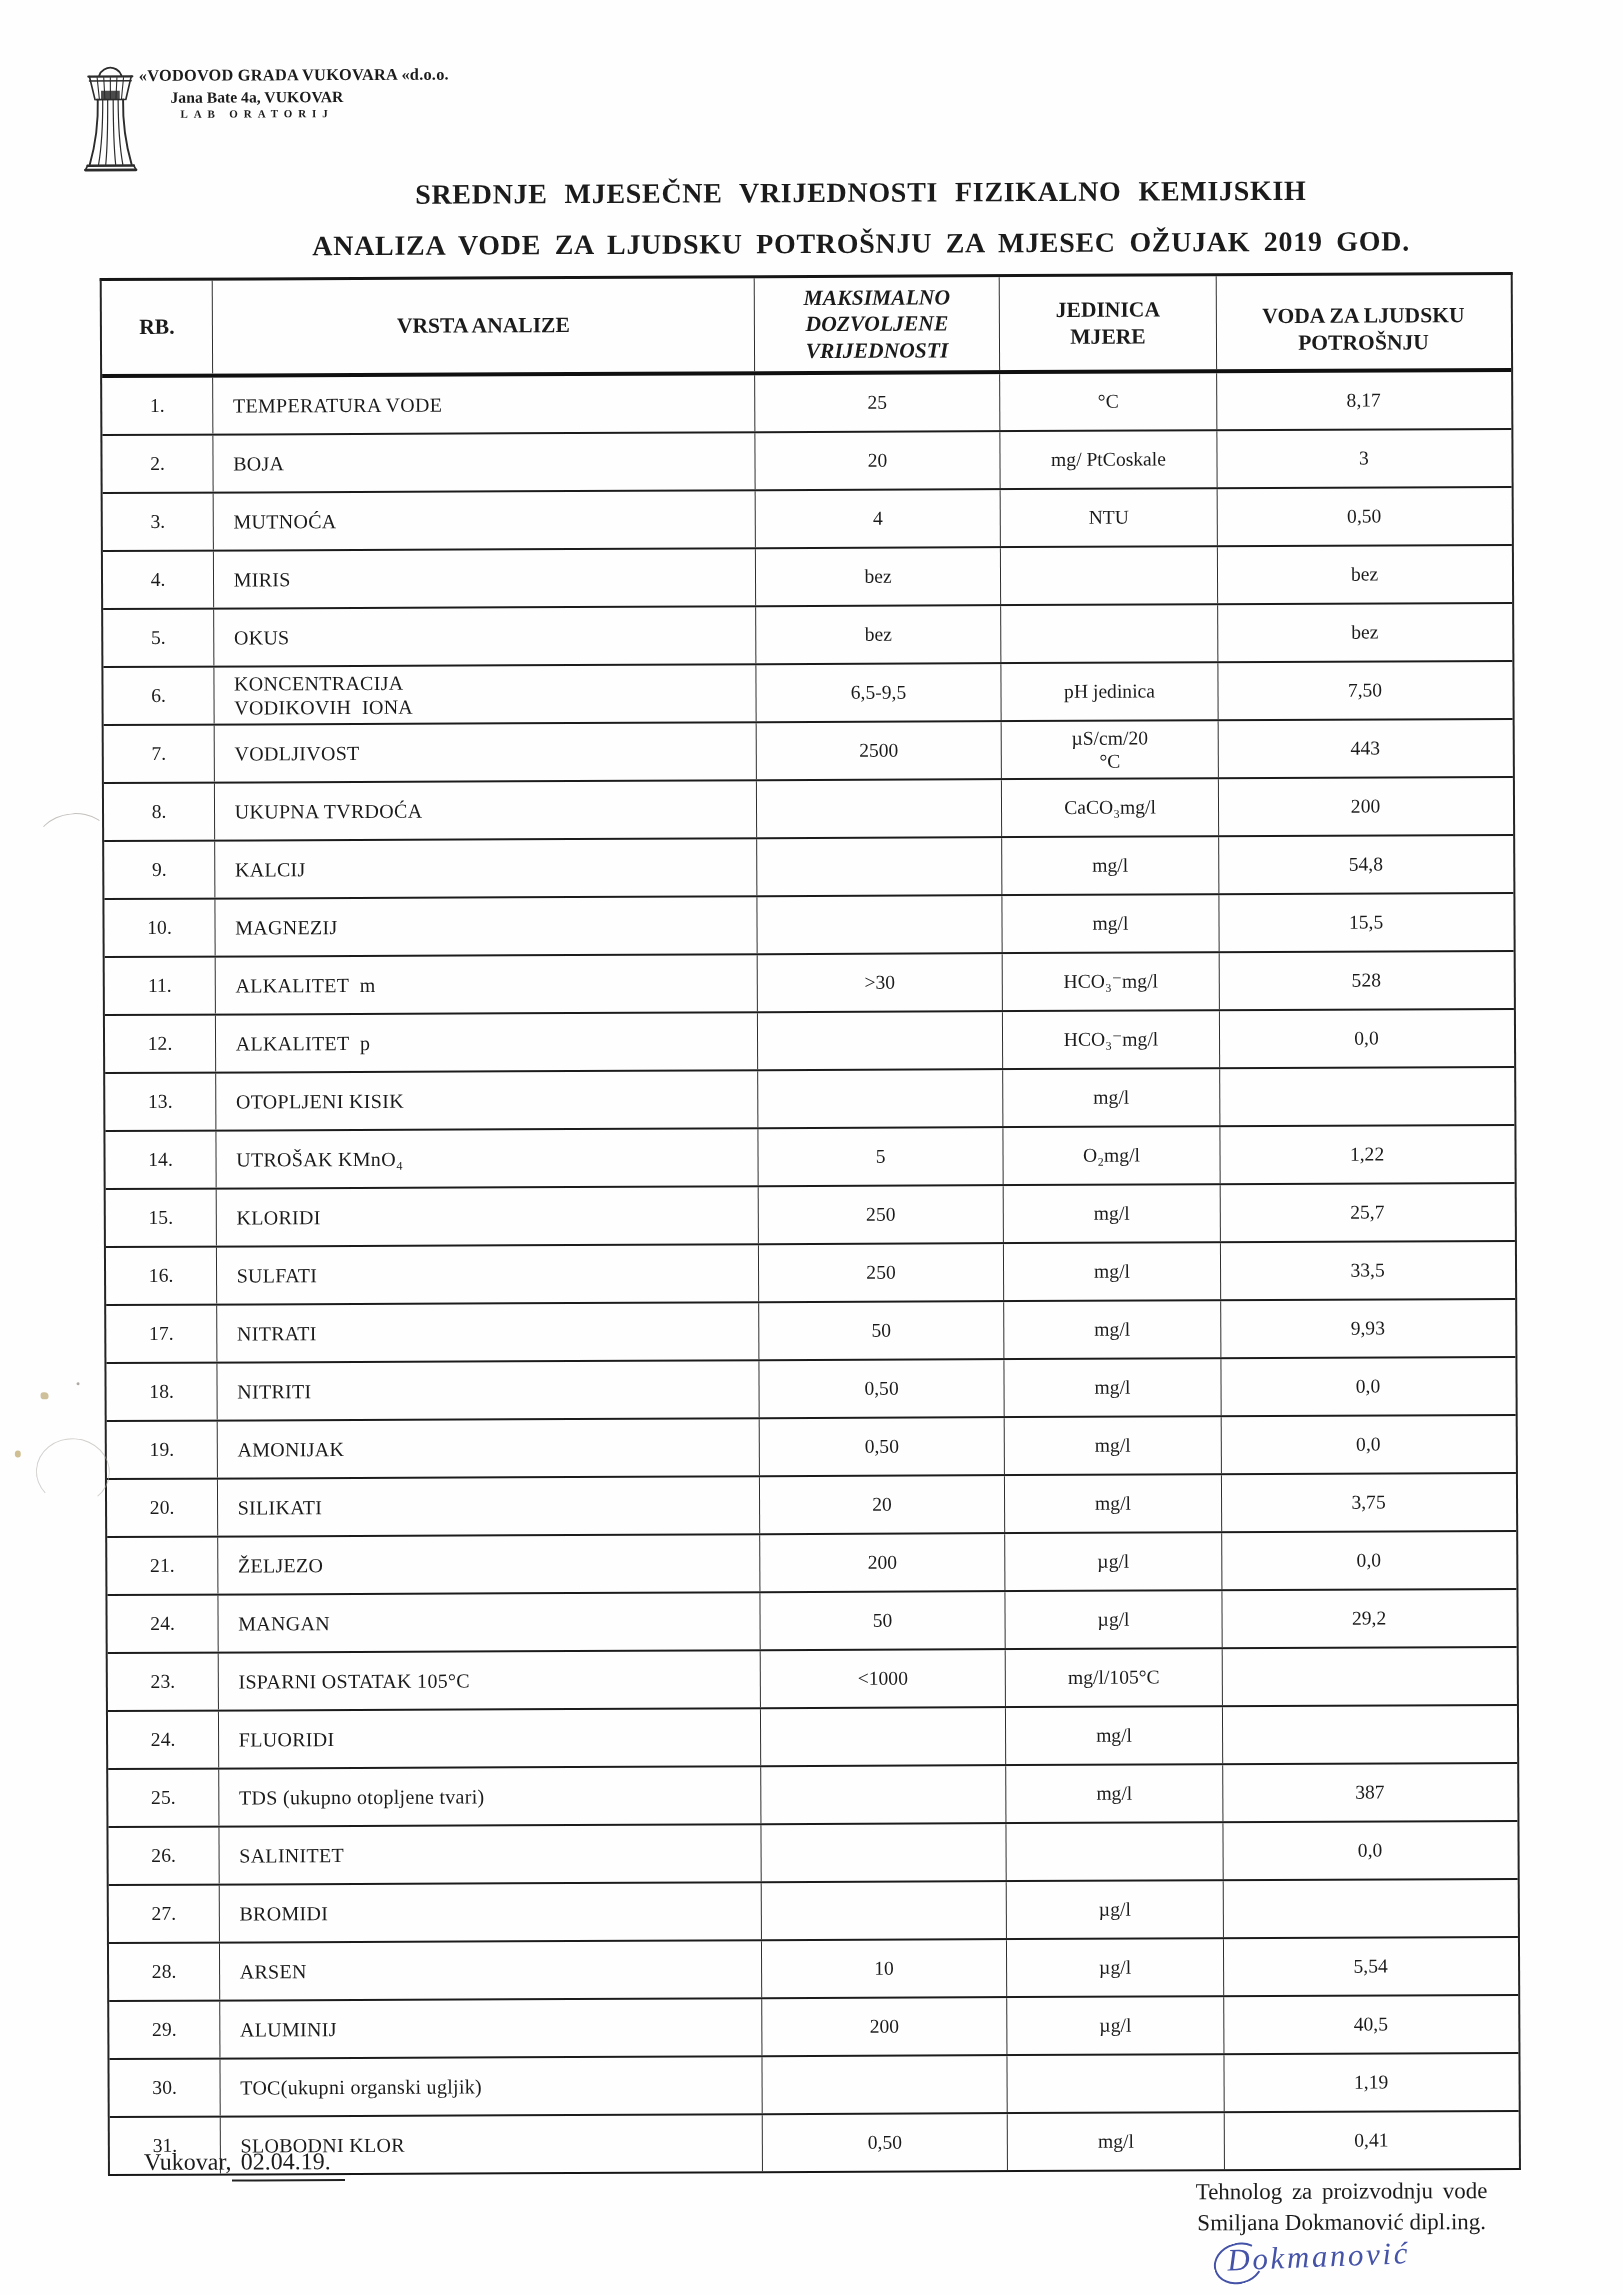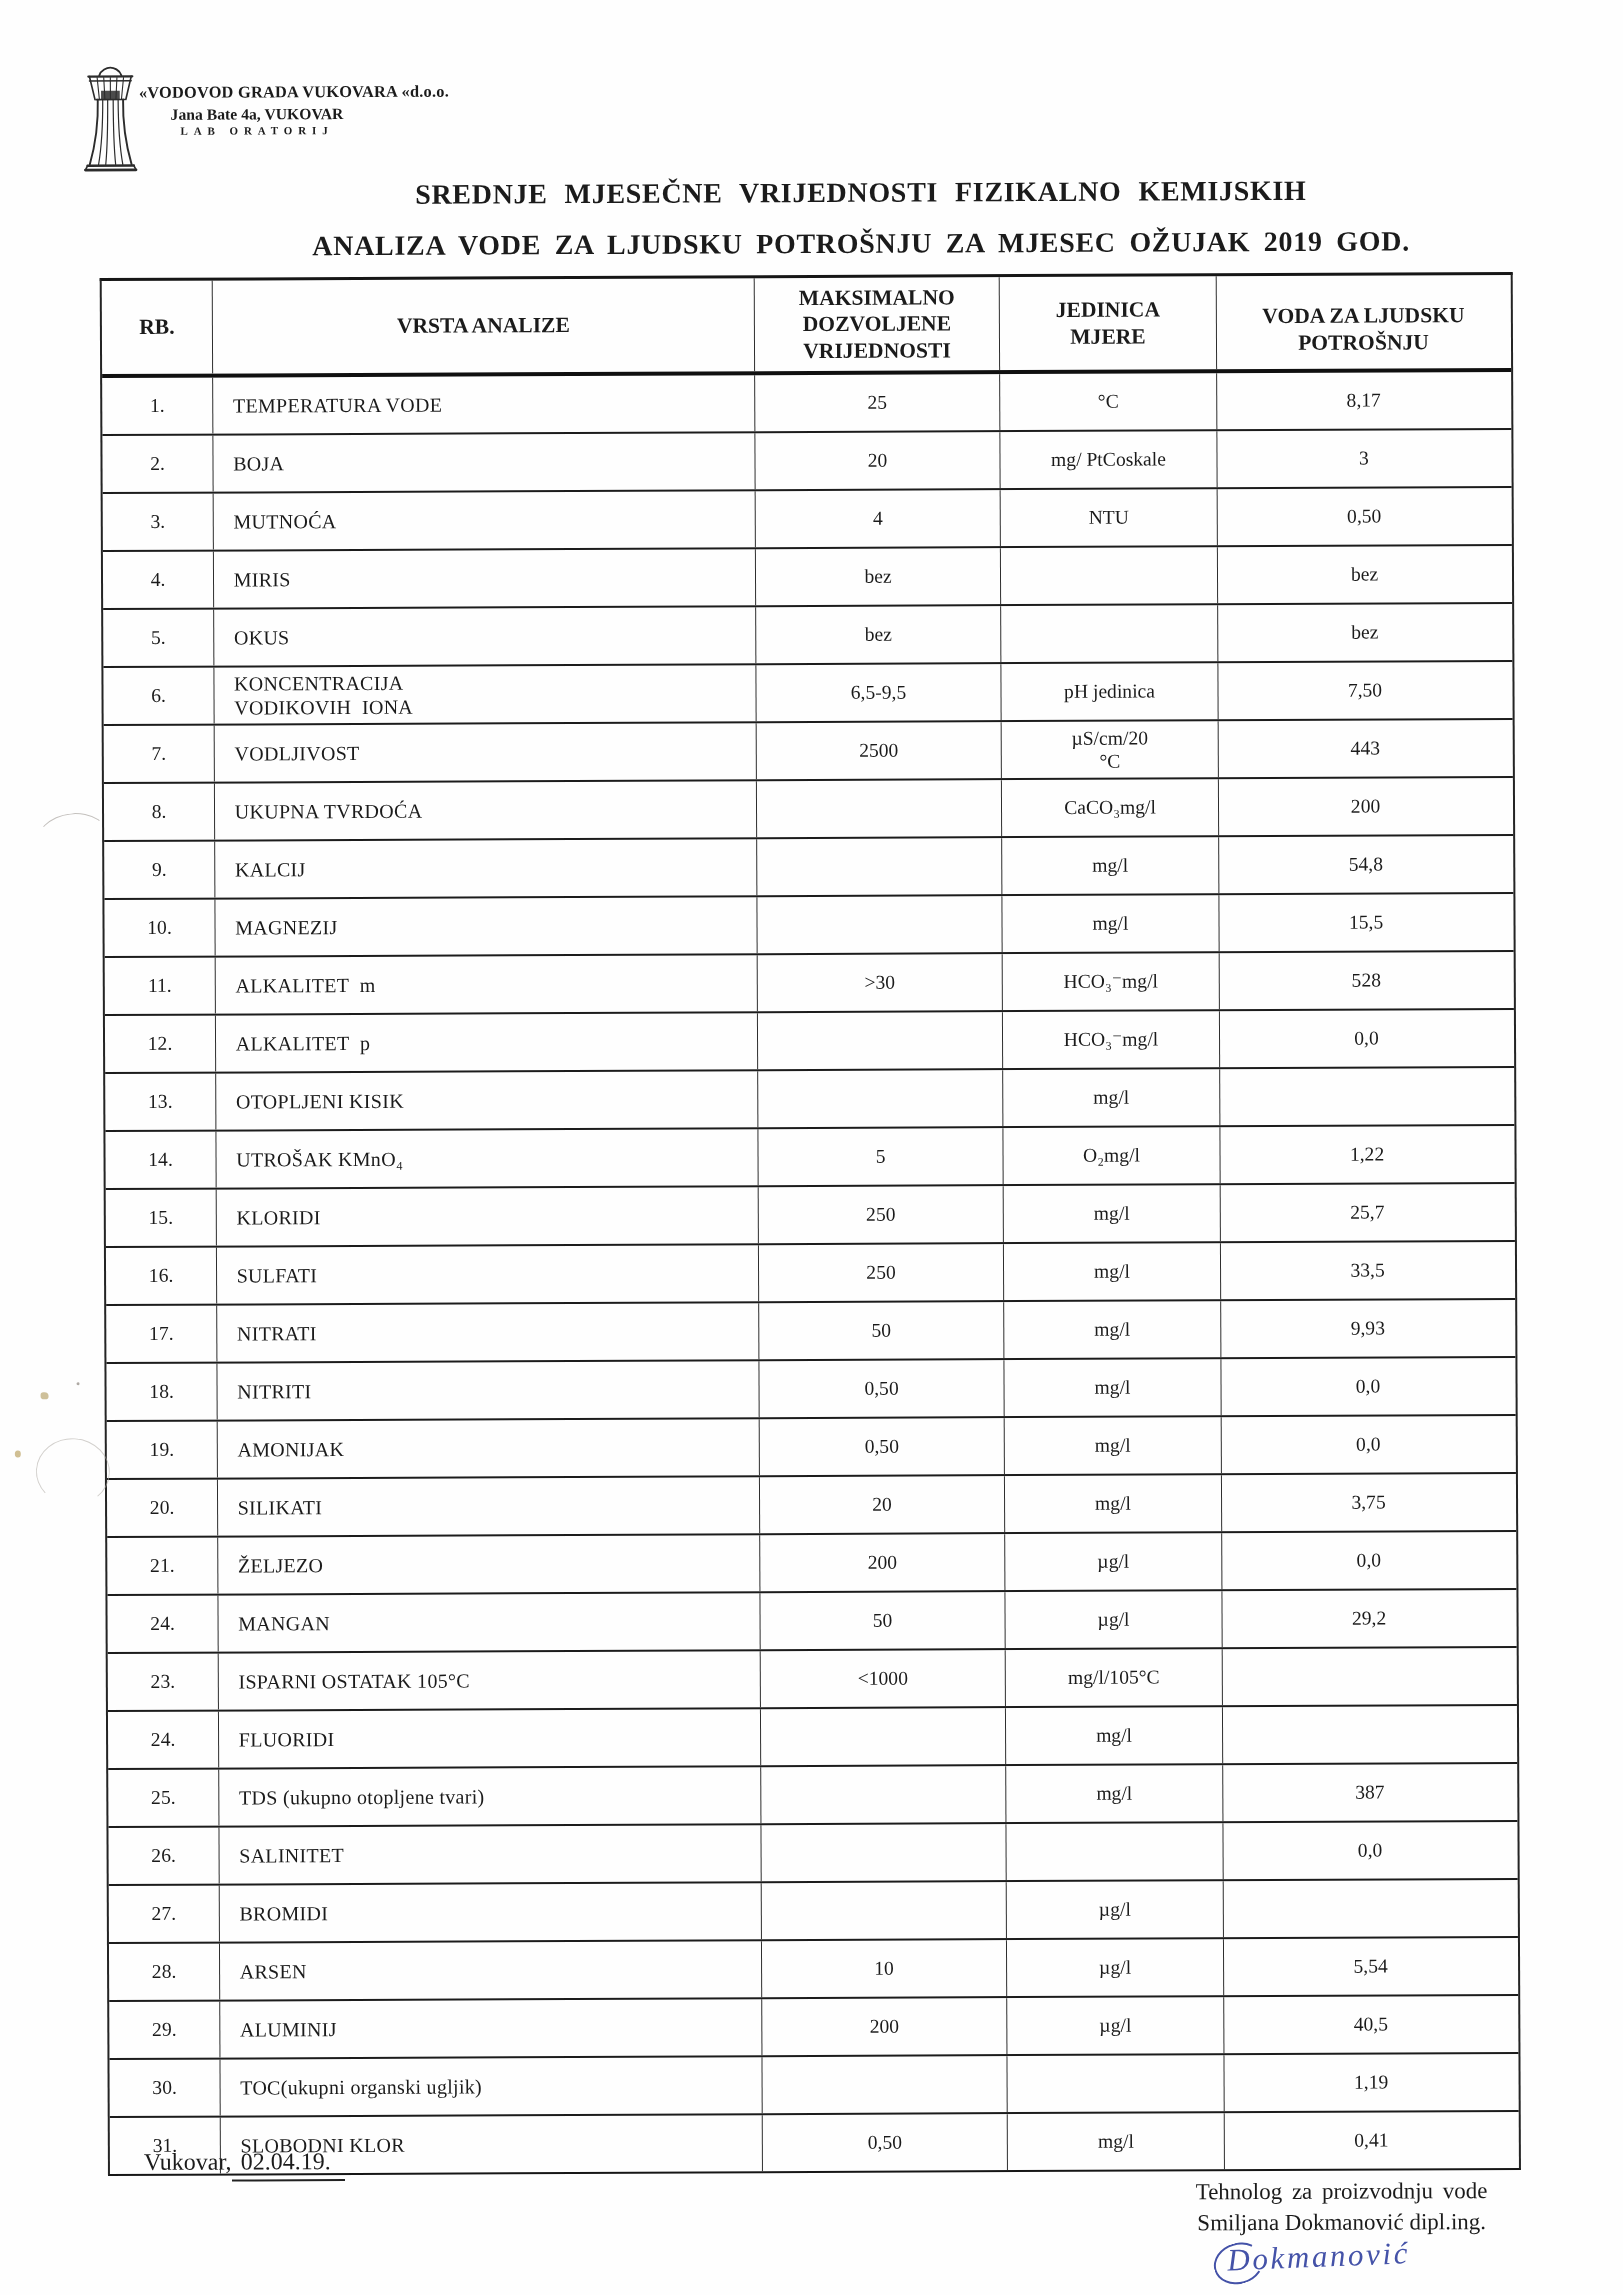--- a/index.html
+++ b/index.html
@@ -12,21 +12,21 @@
     color:#1b1b1b;
   }
   .scan-tilt{
     position:absolute;inset:0;
     transform:rotate(-0.25deg);
     transform-origin:50% 45%;
   }
   
   .logo{position:absolute;left:87px;top:60px;width:55px;height:117px;}
   .letterhead{
-    position:absolute;left:143px;top:82px;width:236px;
+    position:absolute;left:143px;top:65px;width:236px;
     text-align:center;font-weight:bold;line-height:1.0;
   }
   .lh-company{font-size:16.4px;letter-spacing:0.2px;white-space:nowrap;}
   .lh-address{font-size:15.7px;margin-top:6px;}
   .lh-dept{font-size:11px;letter-spacing:5.9px;margin-top:3.3px;}
   
   .title{position:absolute;left:249px;top:177px;width:1231px;text-align:center;font-weight:bold;}
   .title-l1{font-size:28px;word-spacing:9.2px;letter-spacing:0.7px;}
   .title-l2{font-size:28px;word-spacing:5.9px;letter-spacing:0.7px;margin-top:19px;}
   
@@ -50,21 +50,21 @@
   .t-row:last-child{border-bottom:none;}
   .cell{
     display:flex;align-items:center;justify-content:center;
     border-right:1.3px solid #2e2e2e;
     text-align:center;
     overflow:hidden;
   }
   .cell:last-child{border-right:none;}
   .hcell{font-weight:bold;font-size:21.6px;line-height:1.22;}
   .hcell .hw{display:block;}
-  .hw-max{max-width:170px;}
+  .hw-max{max-width:170px;font-style:italic;}
   .hw-unit{max-width:124px;}
   .hw-voda{max-width:223px;margin-top:14px;}
   .c-rb{font-size:19.6px;}
   .c-name{
     justify-content:flex-start;text-align:left;
     padding-left:19.6px;font-size:20px;letter-spacing:0.3px;
     white-space:pre-line;line-height:1.2;
   }
   .c-max,.c-unit,.c-val{font-size:19.6px;white-space:pre-line;line-height:1.2;}
   

